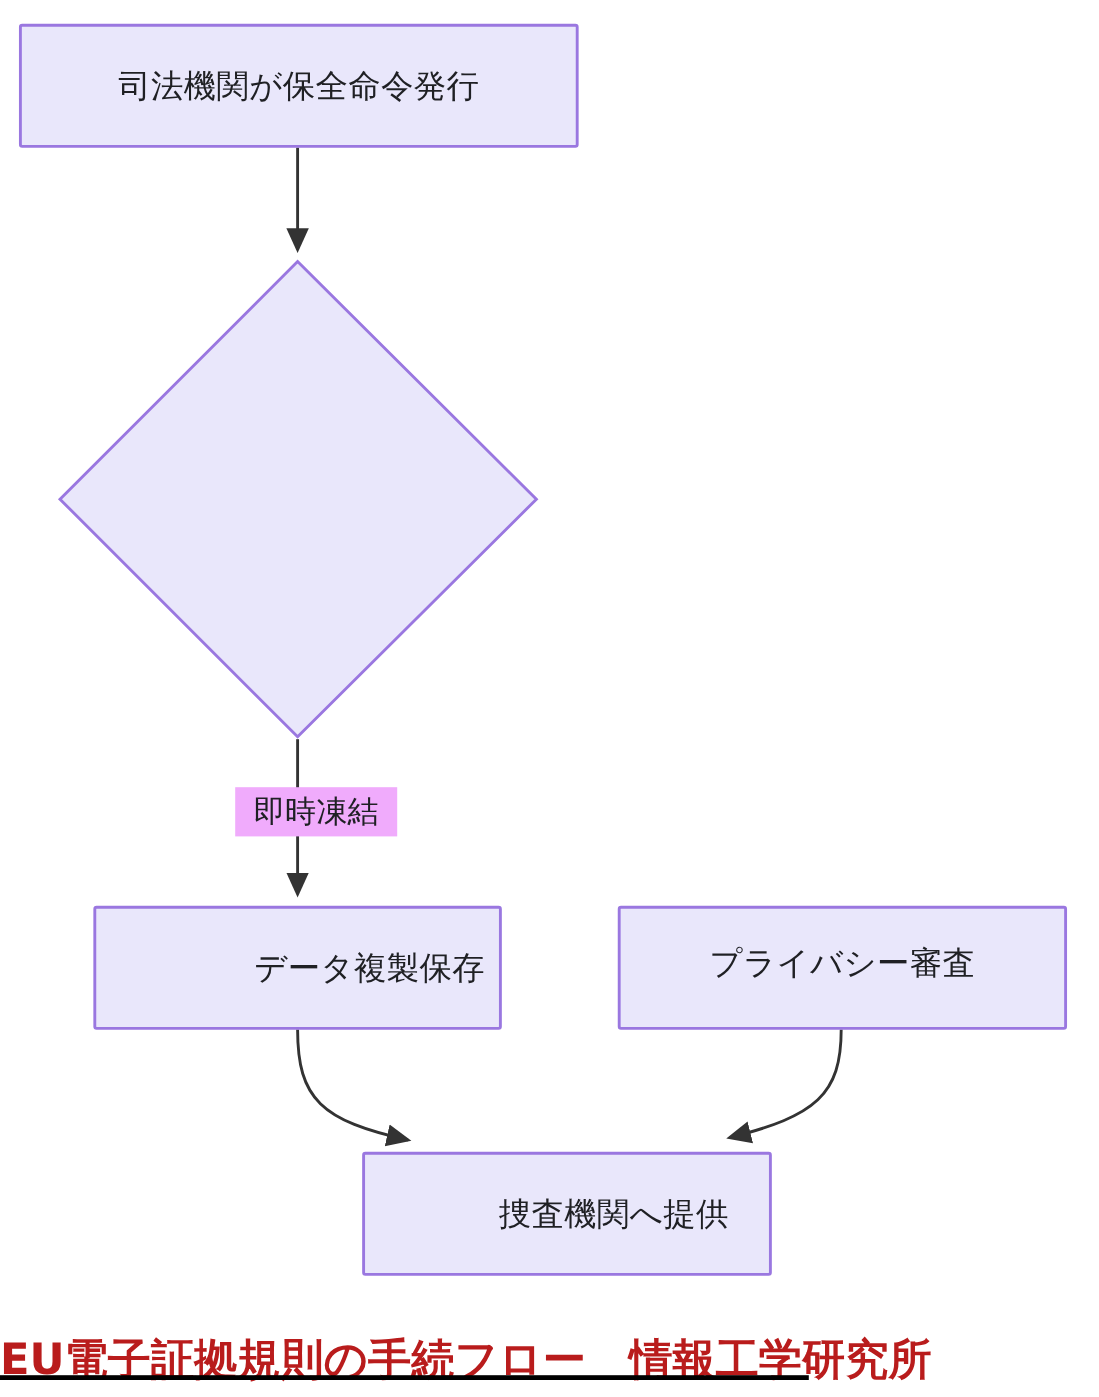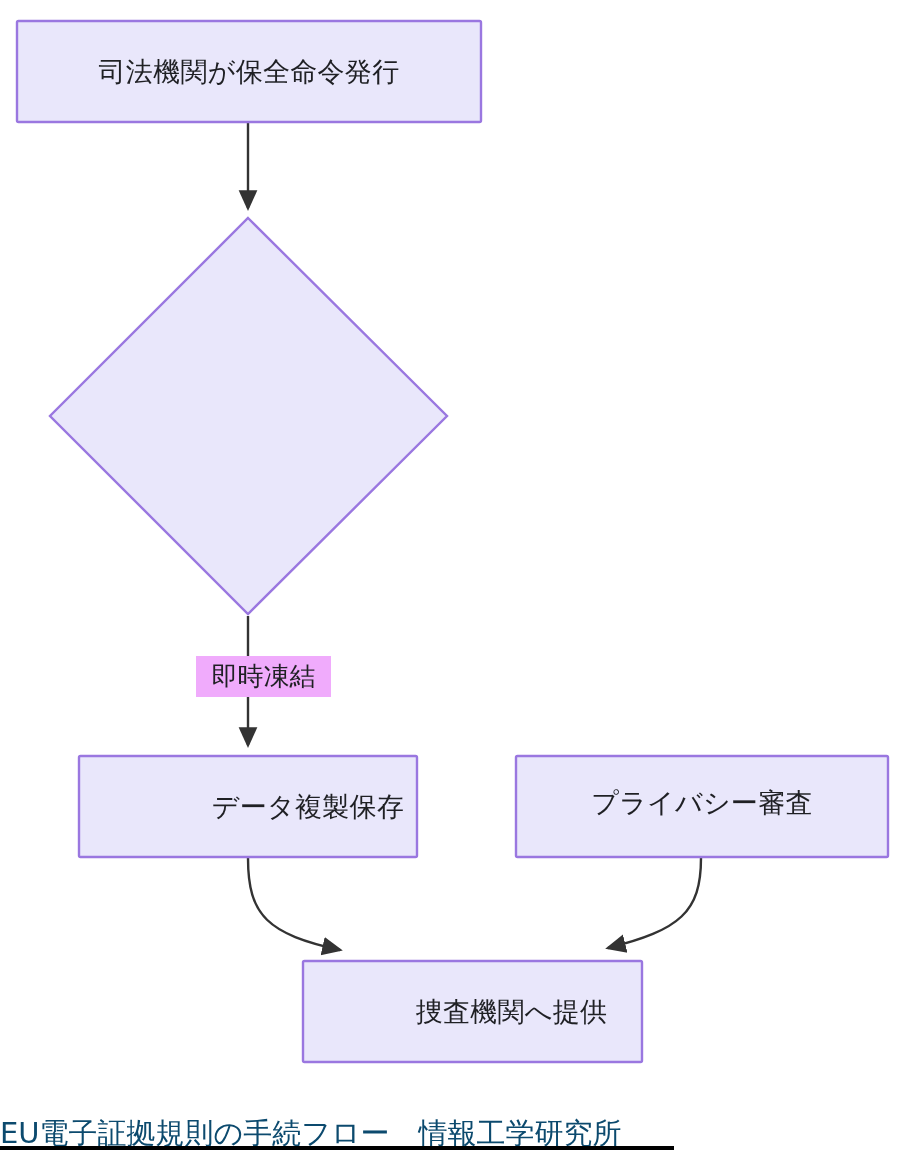--- a/index.html
+++ b/index.html
@@ -70,23 +70,23 @@
     position: absolute;
     left: 0;
     top: 1112px;
     width: 700px;
     height: 44px;
     display: flex;
     align-items: center;
   }
   #caption-text {
     font-family: "DejaVu Sans", "Liberation Sans", sans-serif;
-    font-size: 29px;
-    font-weight: 400;
-    color: #0c4a6e;
+    font-size: 36px;
+    font-weight: 700;
+    color: #b91c1c;
     white-space: pre;
     line-height: 1.1;
   }
   #caption-rule {
     position: absolute;
     left: 0;
     top: 1146px;
     width: 674px;
     height: 4px;
     background: #000000;

